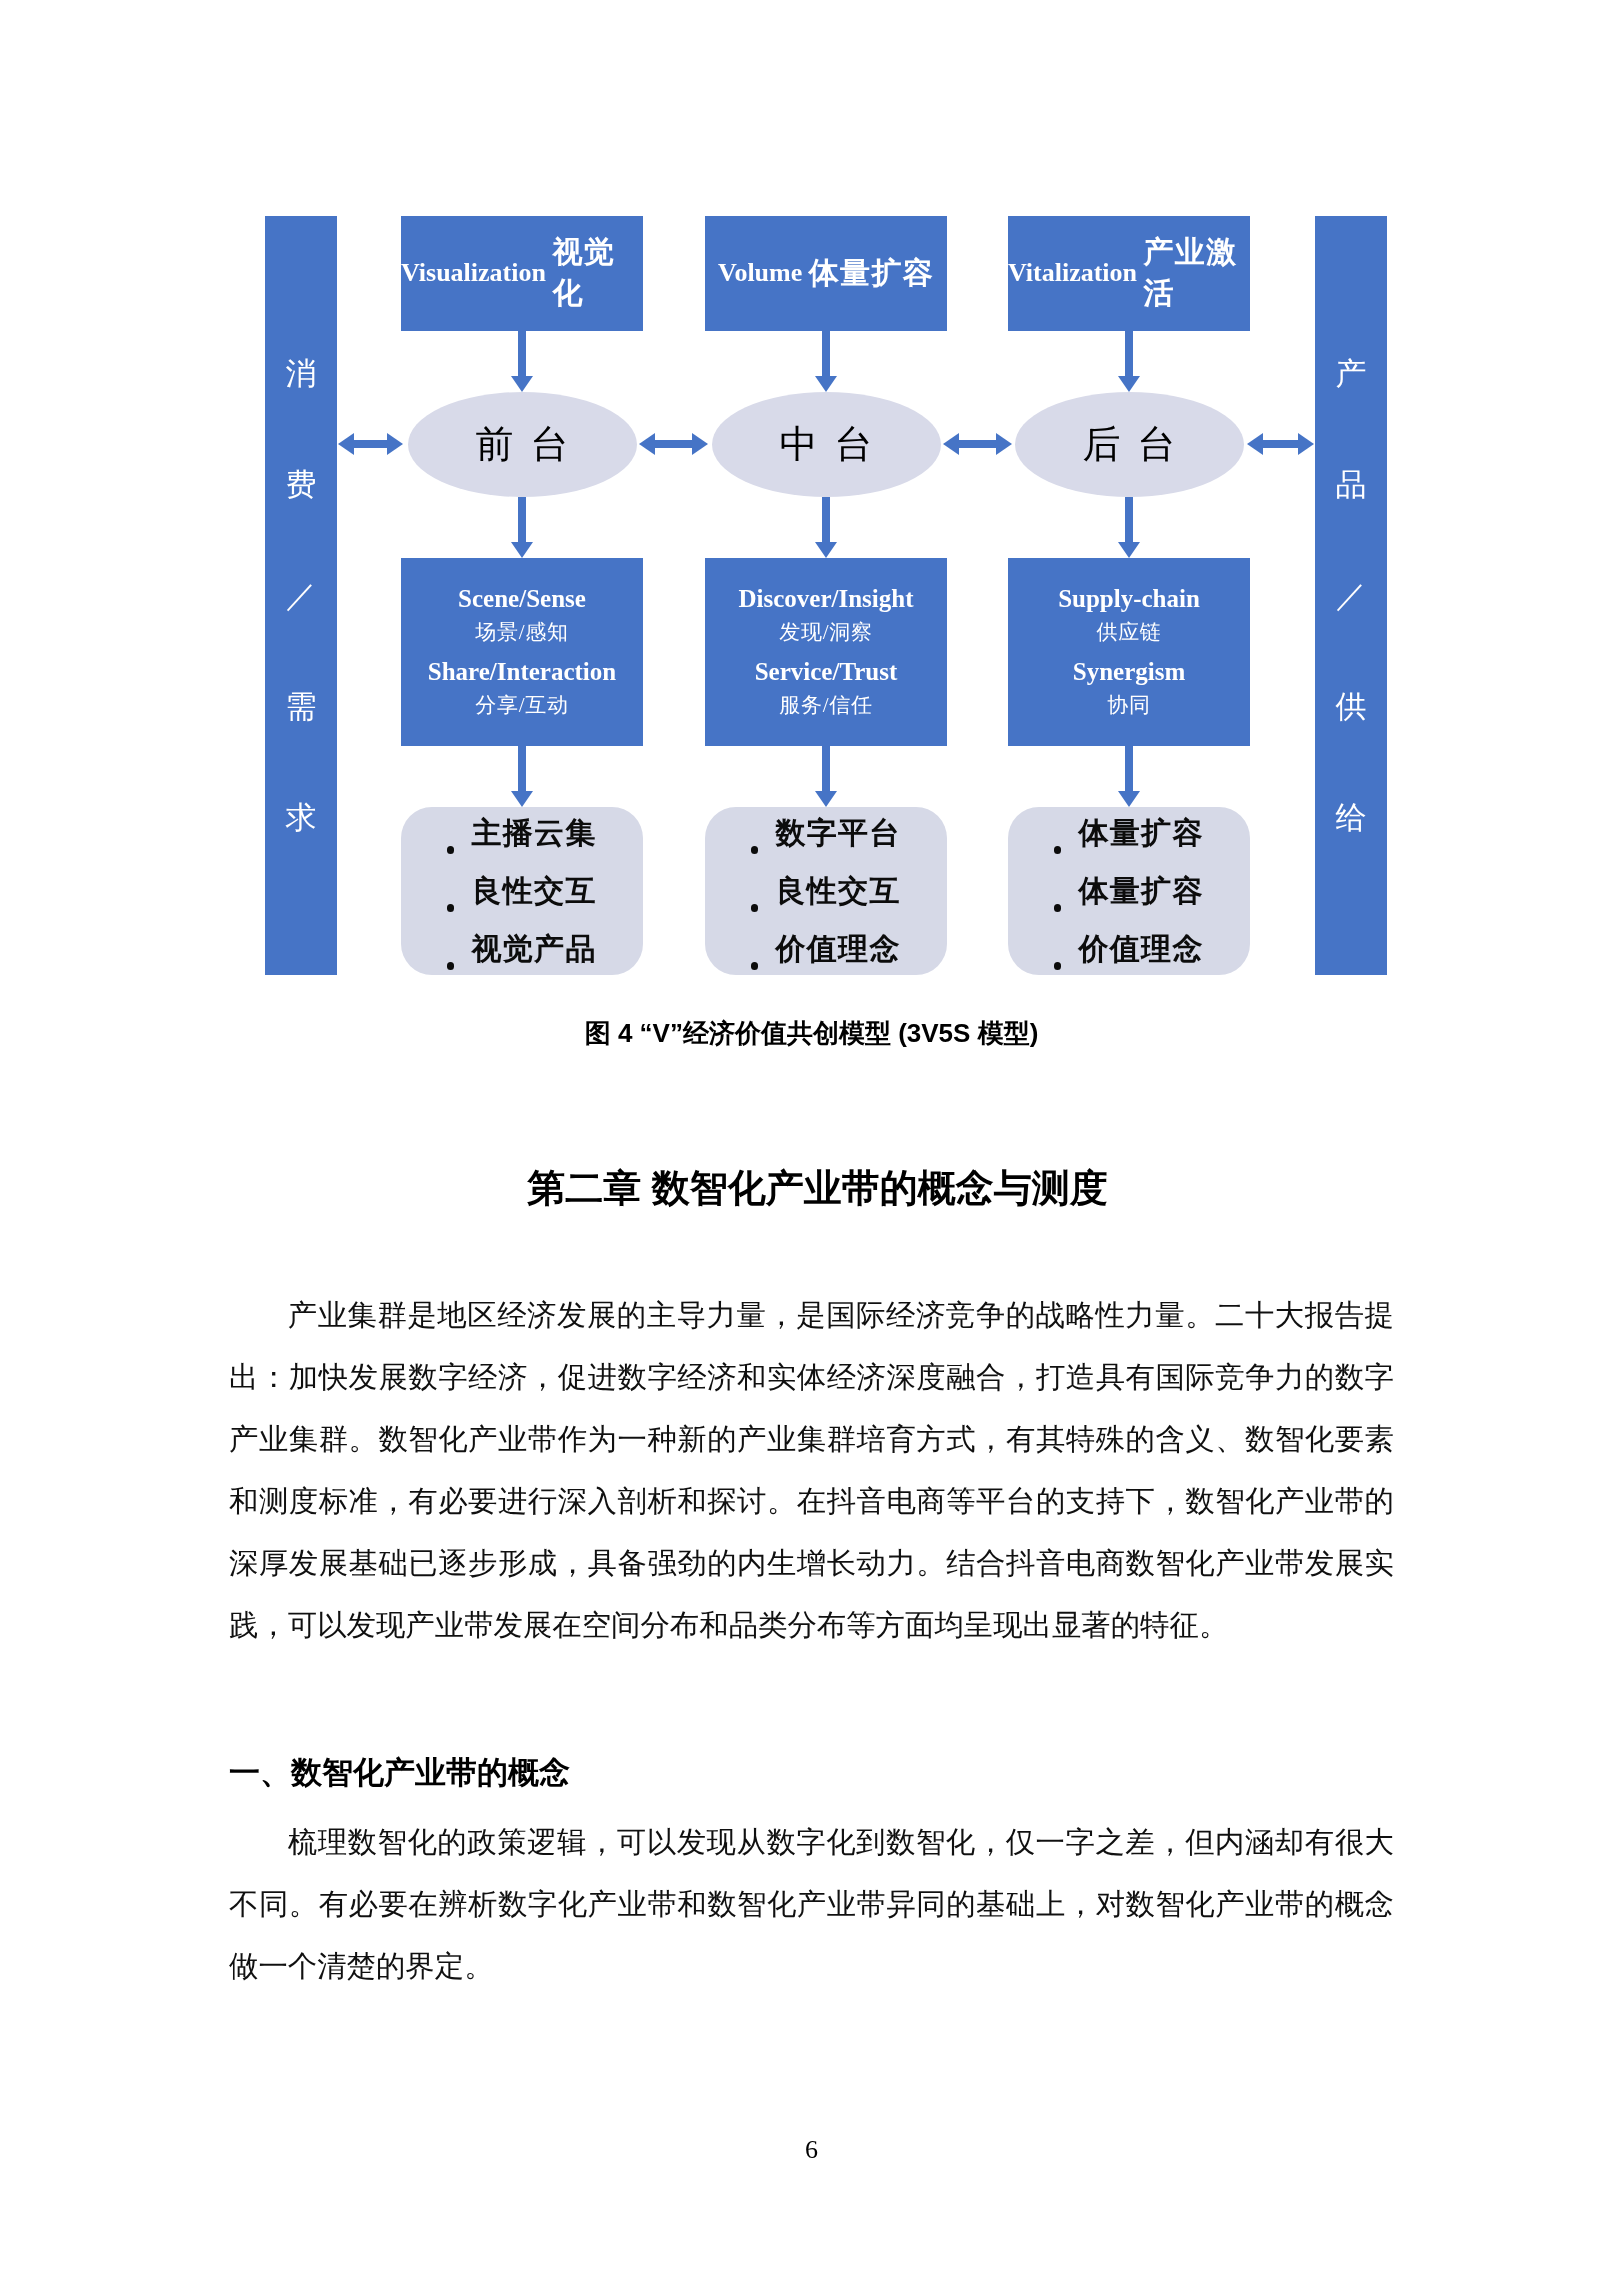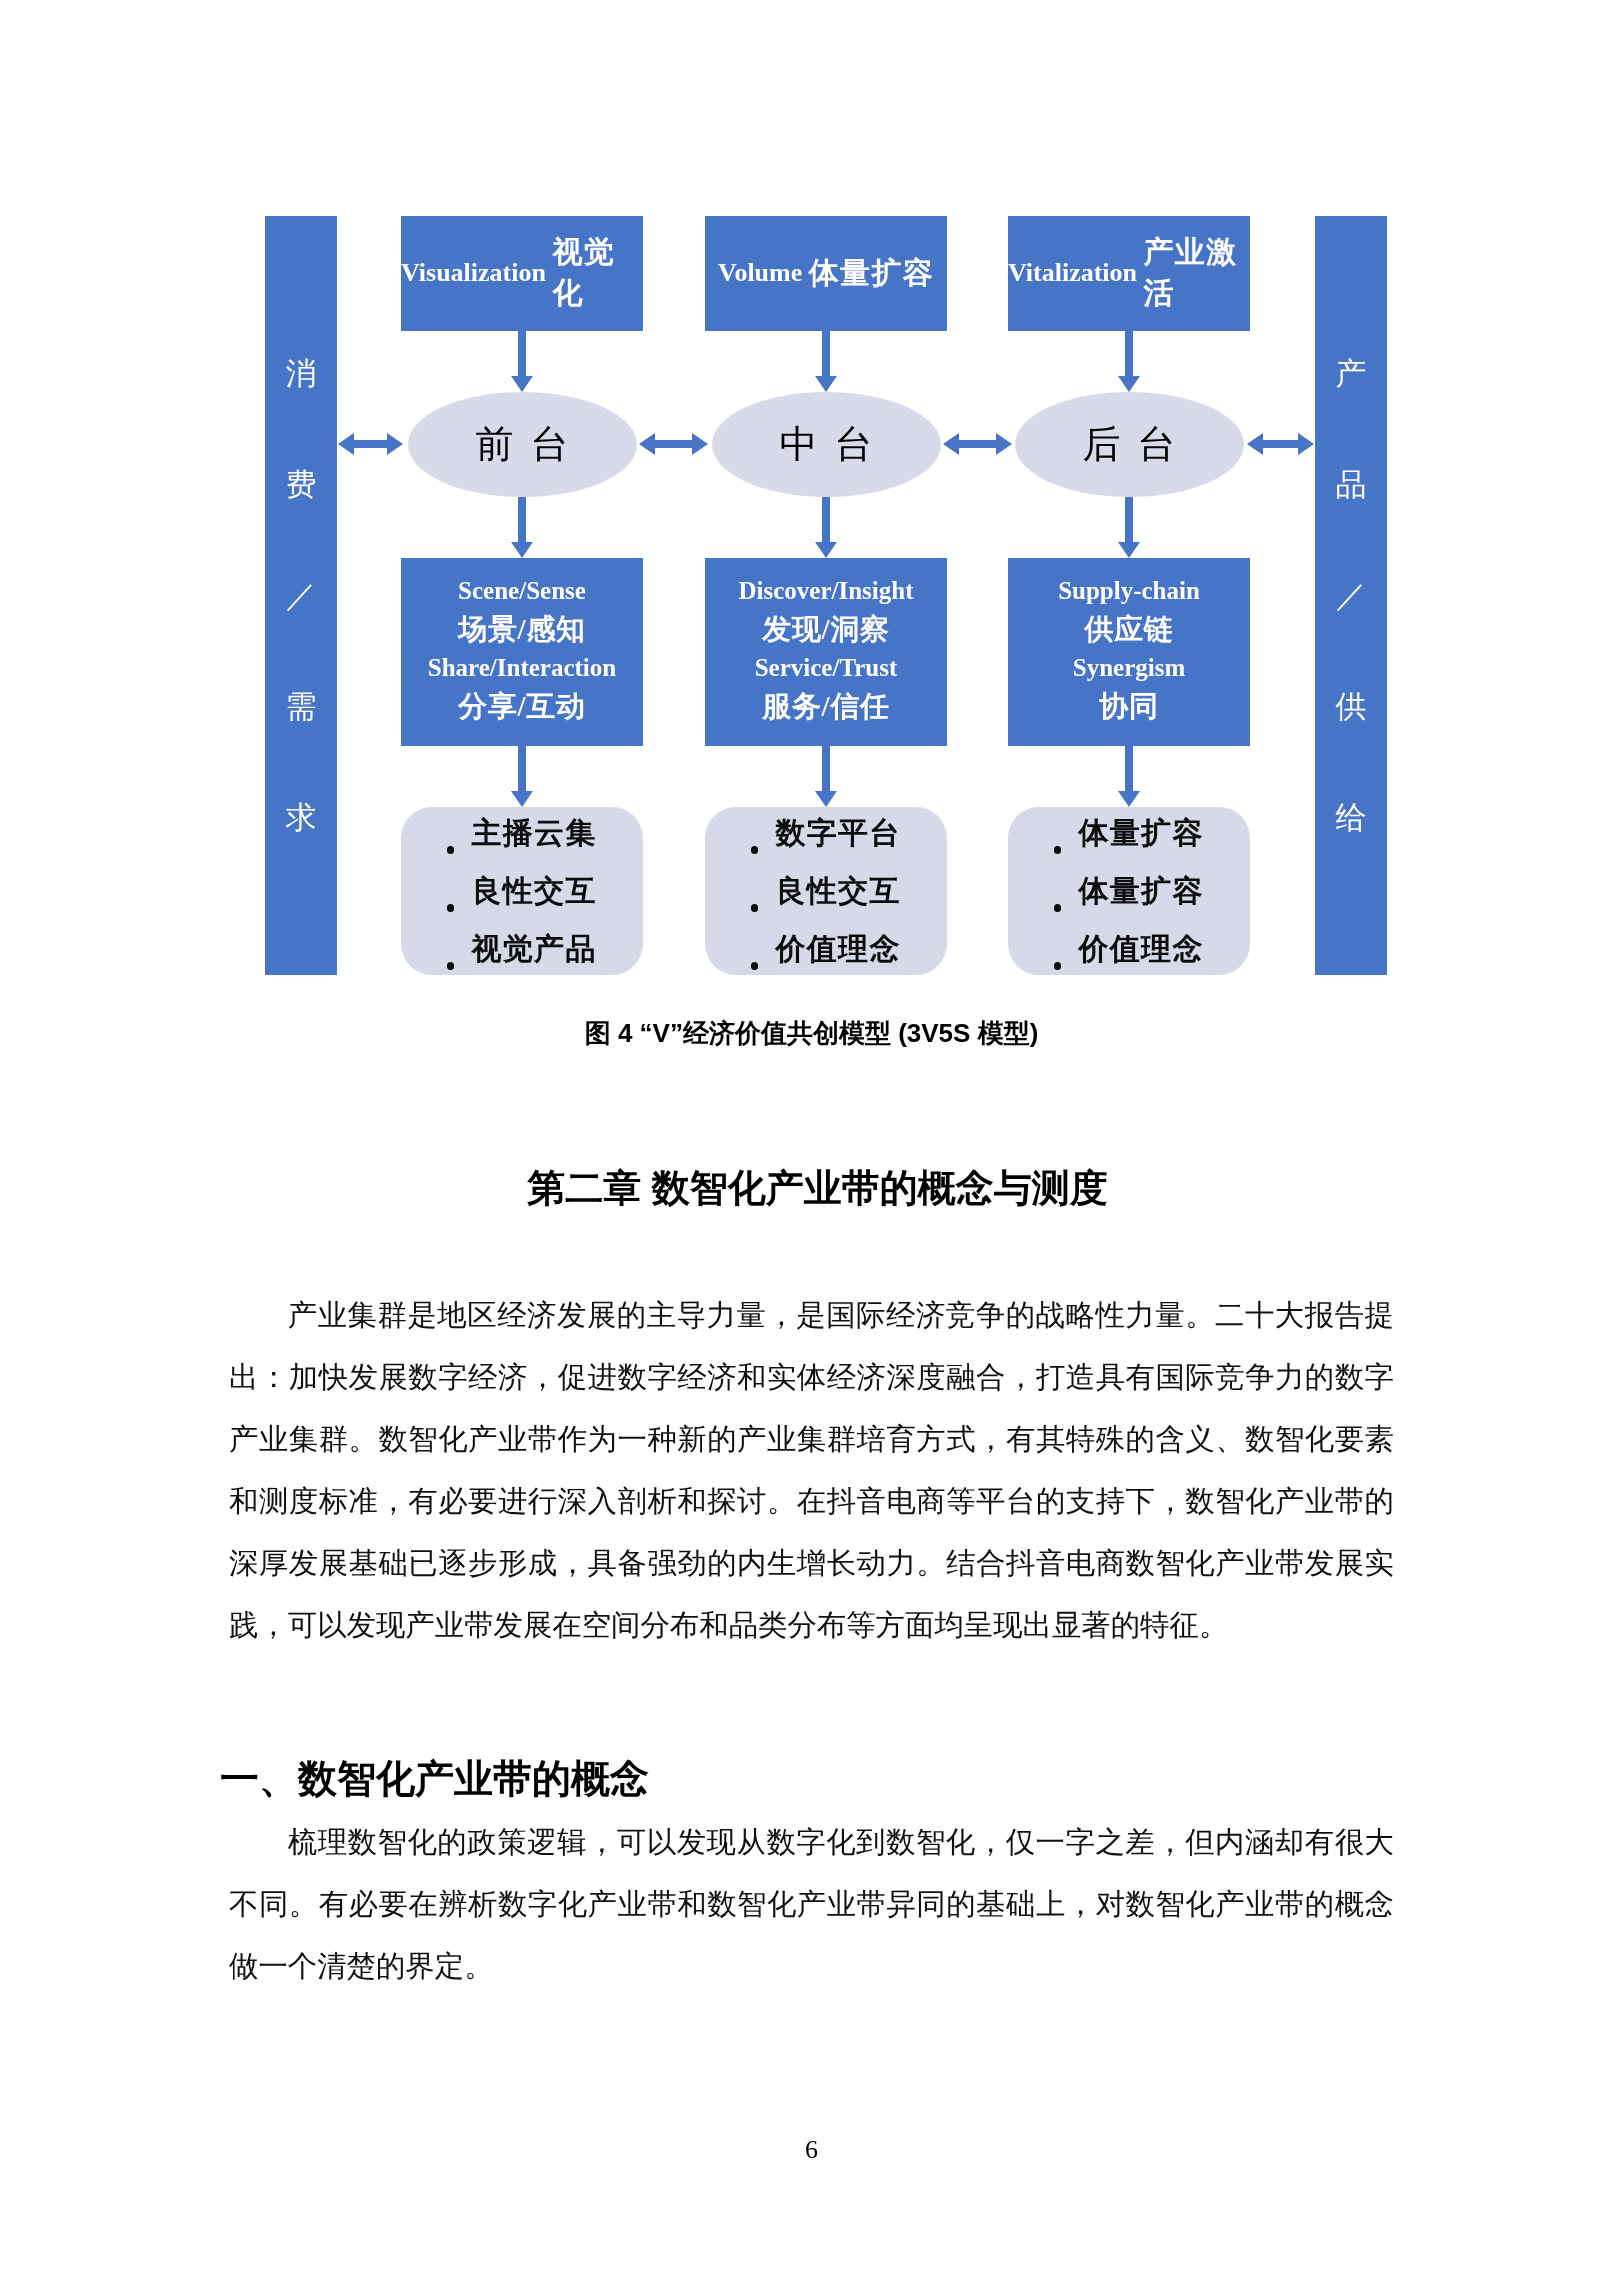--- a/index.html
+++ b/index.html
@@ -30,21 +30,21 @@
   .varrow .stem{width:7.2px;flex:1;background:var(--blue);}
   .varrow .head{width:0;height:0;border-left:11px solid transparent;border-right:11px solid transparent;
                 border-top:16.4px solid var(--blue);}
   .ellipse{height:105px;margin:0 6.5px;border-radius:50%;background:var(--ellipse);
            display:flex;align-items:center;justify-content:center;
            font-size:38px;letter-spacing:0.45em;padding-left:0.45em;color:#000;}
   .midbox{height:189px;background:var(--blue);color:#fff;display:flex;flex-direction:column;
           justify-content:space-evenly;align-items:center;padding:16px 0;}
   .pair{display:flex;flex-direction:column;align-items:center;gap:5.2px;}
   .pair .en{font-weight:bold;font-size:25px;}
-  .pair .zh{font-size:29px;font-weight:700;letter-spacing:0.7px;}
+  .pair .zh{font-size:21px;font-weight:400;letter-spacing:0.7px;}
   .panel{height:168px;background:var(--panel);border-radius:31px;
          display:flex;flex-direction:column;justify-content:center;}
   .bullets{width:max-content;margin:0 auto;display:flex;flex-direction:column;gap:17px;}
   .brow{display:flex;align-items:flex-end;gap:17px;}
   .dot{width:7.2px;height:7.2px;border-radius:50%;background:#0c0c0c;flex:0 0 auto;}
   .btxt{font-size:30px;font-weight:600;color:#0c0c0c;letter-spacing:1.3px;}
   .harrow{position:absolute;top:217px;height:22px;display:flex;align-items:center;}
   .harrow .hl{width:0;height:0;border-top:11px solid transparent;border-bottom:11px solid transparent;
               border-right:16.4px solid var(--blue);}
   .harrow .hs{height:7.2px;flex:1;background:var(--blue);}
@@ -57,23 +57,23 @@
   .caption{position:absolute;left:0;right:0;top:1016px;text-align:center;
            font-family:"Liberation Sans","DejaVu Sans",sans-serif;
            font-weight:bold;font-size:26px;color:#000;}
   .chapter{position:absolute;left:0;right:0;top:1163px;text-align:center;
            font-family:"Liberation Sans","DejaVu Sans",sans-serif;
            font-weight:bold;font-size:38px;color:#000;margin-left:12px;}
   .body-par{position:absolute;left:229px;width:1165px;font-size:29.4px;line-height:62px;
             text-align:justify;text-indent:2em;color:#101010;}
   .p1{top:1284px;}
   .p2{top:1811px;}
-  .h2{position:absolute;left:220px;top:1752px;
+  .h2{position:absolute;left:229px;top:1752px;
       font-family:Liberation Serif, serif;
-      font-weight:bold;font-size:39px;color:#000;}
+      font-weight:bold;font-size:31px;color:#000;}
   .pageno{position:absolute;left:0;right:0;top:2135px;text-align:center;font-size:26px;color:#000;}
 </style>
 </head>
 <body>
 
 <div class="page">
 
   <div class="diagram">
 
     <div class="vbar left">

